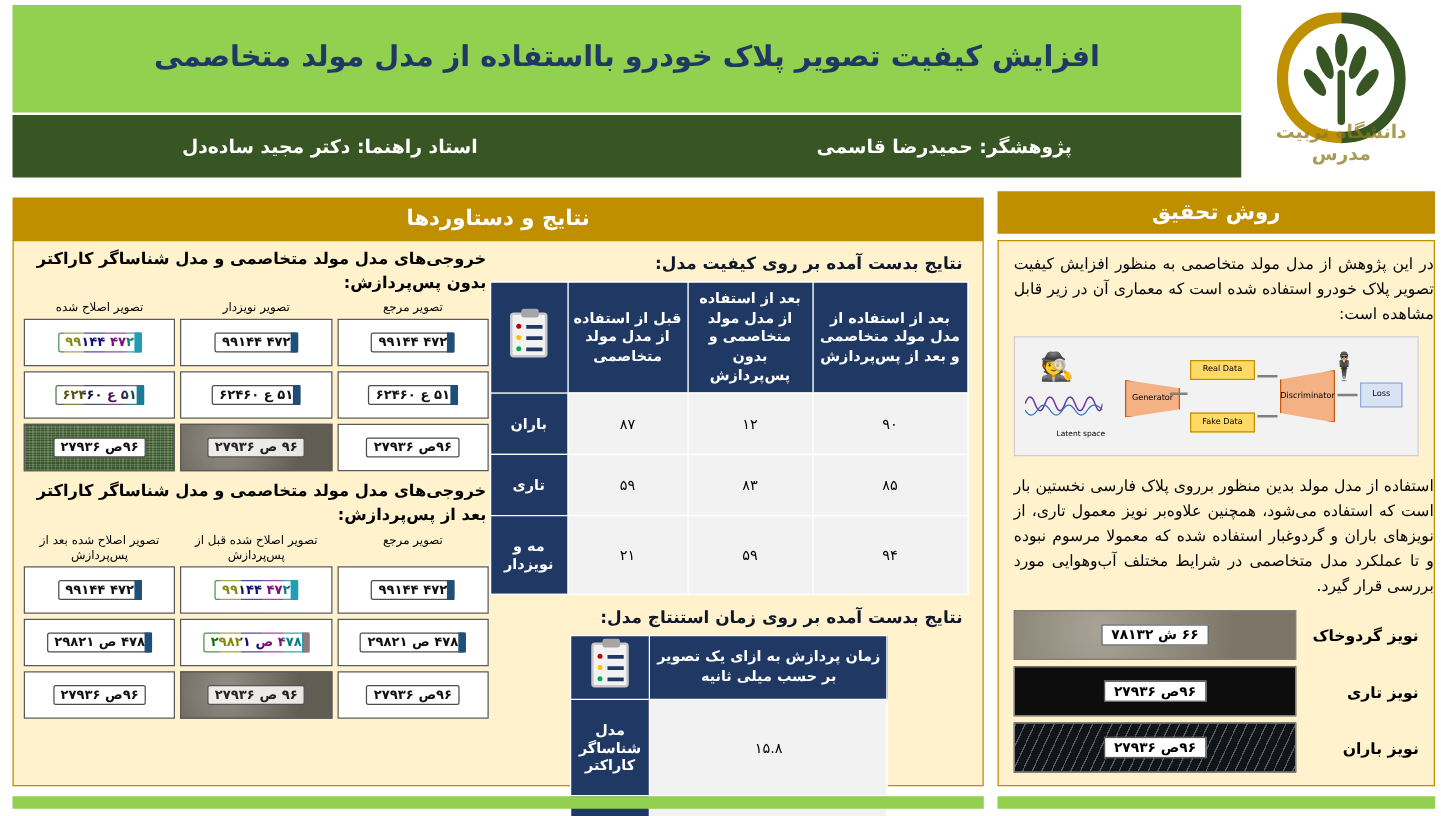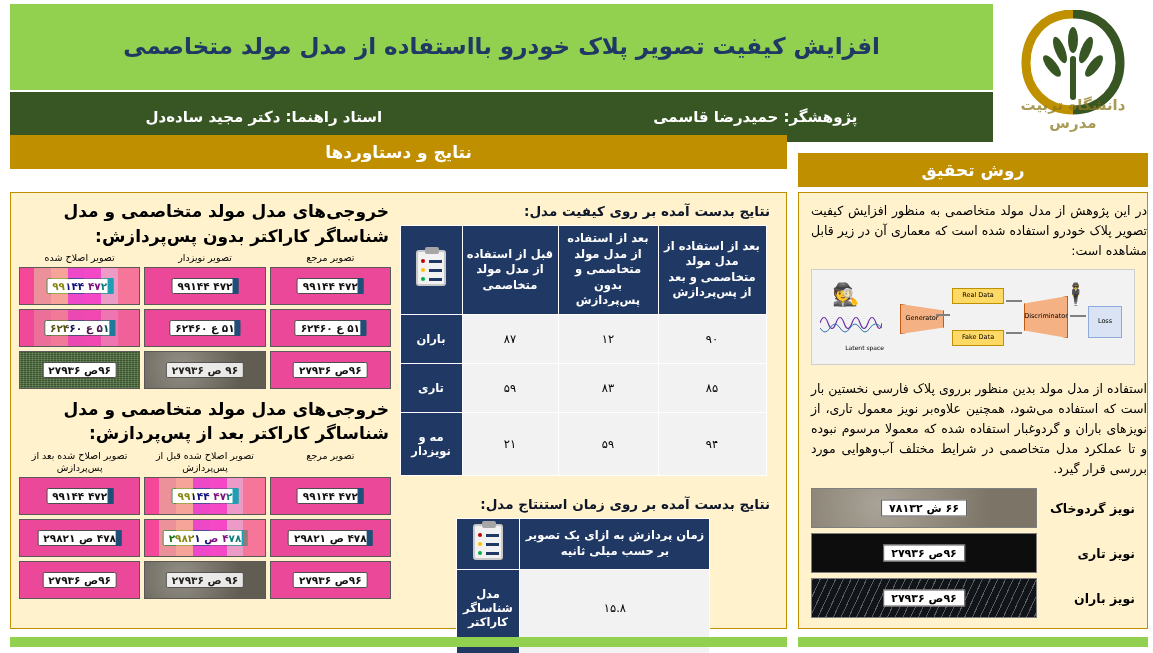--- a/index.html
+++ b/index.html
@@ -74,21 +74,21 @@
   
   .sec-head {
     position: absolute;
     background: #bf8f00;
     color: #ffffff;
     font-weight: bold;
     font-size: 17px;
     display: flex; align-items: center; justify-content: center;
     height: 34px;
   }
-  #head-results { left: 10px; top: 135px; width: 777px; }
+  #head-results { left: 10px; top: 158px; width: 777px; }
   #head-method  { right: 5px;  top: 153px; width: 350px; }
 
   
   .panel {
     position: absolute;
     background: #fff2cc;
     border: 1px solid #bf8f00;
   }
   #panel-results { left: 10px; top: 192px; width: 777px; height: 437px; }
   #panel-method  { right: 5px;  top: 192px; width: 350px; height: 437px; }
@@ -117,21 +117,21 @@
     display: flex; align-items: center; justify-content: center;
     text-align: center;
     line-height: 1.1;
   }
   .arch-real { left: 140px; top: 18px; width: 52px; height: 16px; background: #ffd966; border: 1px solid #bf9000; }
   .arch-fake { left: 140px; top: 60px; width: 52px; height: 16px; background: #ffd966; border: 1px solid #bf9000; }
   .arch-gen  { left: 88px;  top: 34px; width: 44px; height: 30px; background: #f4b183; border: 1px solid #c55a11;
                clip-path: polygon(0 0,100% 22%,100% 78%,0 100%); }
   .arch-disc { left: 212px; top: 26px; width: 44px; height: 42px; background: #f4b183; border: 1px solid #c55a11;
                clip-path: polygon(0 18%,100% 0,100% 100%,0 82%); }
-  .arch-loss { left: 276px; top: 36px; width: 34px; height: 32px; background: #dae3f3; border: 1px solid #8faadc; }
+  .arch-loss { left: 276px; top: 36px; width: 34px; height: 20px; background: #dae3f3; border: 1px solid #8faadc; }
   .arch-latent { left: 6px; top: 72px; width: 66px; height: 12px; font-size: 6px; justify-content: flex-start; }
   .arch-wave { position: absolute; left: 8px; top: 40px; width: 62px; height: 26px; }
   .arch-person { position: absolute; font-size: 22px; line-height: 1; }
   .arch-person.left { left: 20px; top: 14px; }
   .arch-person.right { left: 250px; top: 14px; color:#2e75b6; }
   .arch-arrow { position: absolute; height: 1.5px; background: #808080; }
 
   
   .noise-row {
     display: flex; align-items: center;
@@ -227,21 +227,21 @@
     content: "";
     position: absolute; left: 7px; top: -5px;
     width: 14px; height: 7px;
     background: #a6a6a6; border-radius: 2px;
   }
   .cb-line { position: absolute; left: 5px; width: 18px; height: 3px; background: #1f3864; }
   .cb-dot  { position: absolute; left: 3px; width: 4px; height: 4px; border-radius: 50%; }
 
   
   .img-caption {
-    font-size: 17px; font-weight: bold; color: #000;
+    font-size: 13px; font-weight: bold; color: #000;
     text-align: right; direction: rtl;
     margin: 2px 2px 4px 2px; line-height: 1.45;
   }
   .img-grid { width: 100%; }
   .img-grid .hdr {
     display: flex; direction: rtl; gap: 4px; margin-bottom: 2px;
   }
   .img-grid .hdr div {
     flex: 1; text-align: center; font-size: 9.5px; color: #000; line-height: 1.3;
   }
@@ -278,21 +278,21 @@
       rgba(255,0,255,.45) 54% 68%, rgba(0,255,255,.45) 68% 82%,
       rgba(255,128,0,.5) 82% 100%);
     mix-blend-mode: screen;
   }
   .ov-noise {
     position: absolute; inset: 0;
     background:
       repeating-linear-gradient(0deg, rgba(255,255,255,.12) 0 1px, rgba(0,0,0,.12) 1px 2px),
       repeating-linear-gradient(90deg, rgba(255,255,255,.10) 0 1px, rgba(0,0,0,.10) 1px 3px);
   }
-  .bg-black { background: #ec4899; }
+  .bg-black { background: #ffffff; }
   .bg-gray  { background: #6f6a5e; }
   .bg-green { background: #4a6b3a; }
 
   
   .strip-green {
     position: absolute; left: 10px; bottom: 6px; width: 777px; height: 10px;
     background: #92d050;
   }
   .strip-green2 {
     position: absolute; right: 5px; bottom: 6px; width: 350px; height: 10px;
@@ -380,21 +380,21 @@
 
   <div class="panel" id="panel-results">
 
     <div class="rescol-tables">
 
       <div class="tbl-caption">نتایج بدست آمده بر روی کیفیت مدل:</div>
 
       <table class="res">
         <thead>
           <tr>
-            <th style="width:108px">بعد از استفاده از مدل مولد متخاصمی و بعد از پس‌پردازش</th>
+            <th style="width:124px">بعد از استفاده از مدل مولد متخاصمی و بعد از پس‌پردازش</th>
             <th style="width:100px">بعد از استفاده از مدل مولد متخاصمی و بدون پس‌پردازش</th>
             <th style="width:96px">قبل از استفاده از مدل مولد متخاصمی</th>
             <th class="th-icon">
               <span class="clipboard">
                 <span class="cb-dot" style="top:7px;background:#c00000"></span><span class="cb-line" style="top:8px;left:11px;width:13px"></span>
                 <span class="cb-dot" style="top:16px;background:#ffc000"></span><span class="cb-line" style="top:17px;left:11px;width:13px"></span>
                 <span class="cb-dot" style="top:25px;background:#00b050"></span><span class="cb-line" style="top:26px;left:11px;width:13px"></span>
               </span>
             </th>
           </tr>
@@ -414,21 +414,21 @@
           </tr>
           <tr>
             <td>۹۴</td>
             <td>۵۹</td>
             <td>۲۱</td>
             <td class="rowhead">مه و نویزدار</td>
           </tr>
         </tbody>
       </table>
 
-      <div class="tbl-caption" style="margin-top:20px;">نتایج بدست آمده بر روی زمان استنتاج مدل:</div>
+      <div class="tbl-caption" style="margin-top:10px;">نتایج بدست آمده بر روی زمان استنتاج مدل:</div>
 
       <table class="res">
         <thead>
           <tr>
             <th style="width:190px">زمان پردازش به ازای یک تصویر بر حسب میلی ثانیه</th>
             <th class="th-icon">
               <span class="clipboard">
                 <span class="cb-dot" style="top:7px;background:#c00000"></span><span class="cb-line" style="top:8px;left:11px;width:13px"></span>
                 <span class="cb-dot" style="top:16px;background:#ffc000"></span><span class="cb-line" style="top:17px;left:11px;width:13px"></span>
                 <span class="cb-dot" style="top:25px;background:#00b050"></span><span class="cb-line" style="top:26px;left:11px;width:13px"></span>

